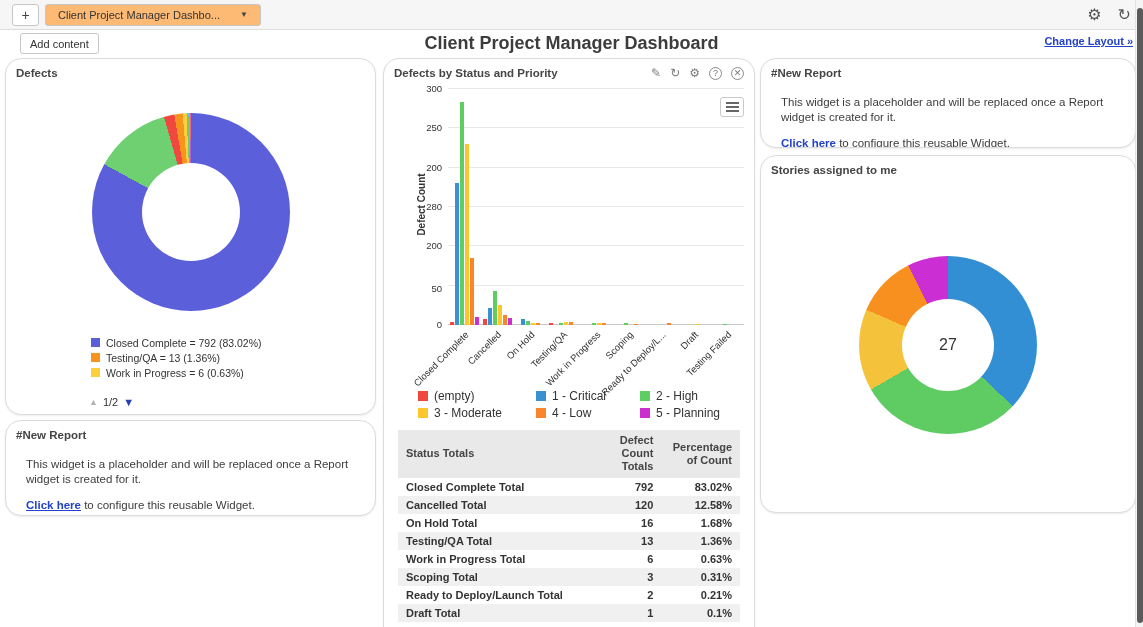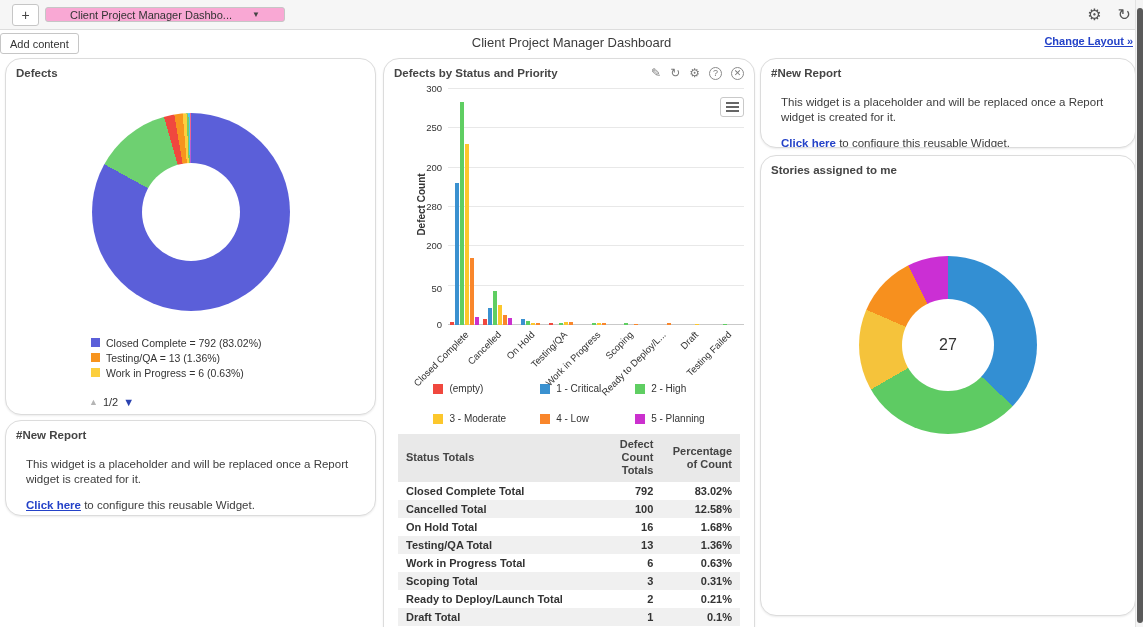--- a/index.html
+++ b/index.html
@@ -5,50 +5,50 @@
   html,body{margin:0;padding:0;background:#fff;}
   *{box-sizing:border-box;}
   .page{position:relative;width:1143px;height:627px;background:#fff;overflow:hidden;
         font-family:"Liberation Sans",sans-serif;color:#333;}
 
   
   .topbar{position:absolute;top:0;left:0;right:0;height:30px;background:#f6f6f6;
           border-bottom:1px solid #ddd;display:flex;align-items:center;padding:0 12px;}
   .btn-plus{width:27px;height:22px;background:#fff;border:1px solid #c6c6c6;border-radius:3px;
             font-size:14px;color:#444;display:flex;align-items:center;justify-content:center;margin-right:6px;cursor:pointer;}
-  .tab-pill{height:15px;background:#f9a8d4;border:1px solid #c6c6c6;border-radius:3px;display:flex;
-            align-items:center;padding:0 24px;font-size:11px;color:#333;cursor:pointer;}
+  .tab-pill{height:22px;background:#fdba74;border:1px solid #c6c6c6;border-radius:3px;display:flex;
+            align-items:center;padding:0 12px;font-size:11px;color:#333;cursor:pointer;}
   .tab-pill .caret{font-size:8px;color:#444;margin-left:20px;}
   .topbar-right{margin-left:auto;display:flex;align-items:center;gap:16px;color:#555;}
   .top-icon{font-size:16px;line-height:1;cursor:pointer;}
 
   
   .titlebar{position:absolute;top:31px;left:0;right:0;height:26px;background:#fff;}
-  .add-content{position:absolute;left:0;top:2px;height:21px;background:#fff;border:1px solid #c6c6c6;
+  .add-content{position:absolute;left:20px;top:2px;height:21px;background:#fff;border:1px solid #c6c6c6;
                border-radius:3px;font-size:11px;color:#333;padding:0 9px;cursor:pointer;
                font-family:"Liberation Sans",sans-serif;text-align:right;}
-  .page-title{text-align:center;font-size:13px;font-weight:400;color:#3c3c3c;line-height:24px;}
+  .page-title{text-align:center;font-size:18px;font-weight:700;color:#3c3c3c;line-height:24px;}
   .change-layout{position:absolute;right:10px;top:4px;font-size:11px;font-weight:700;
                  color:#2442C8;text-decoration:underline;cursor:pointer;}
 
   
   .widget{position:absolute;background:#fff;border:1px solid #dcdcdc;border-radius:16px;
           box-shadow:0 1px 2px rgba(0,0,0,0.08);overflow:hidden;}
   .widget-title{font-size:11.5px;font-weight:700;color:#454545;padding:8px 10px 2px;}
   .widget-head{display:flex;align-items:center;justify-content:space-between;padding-right:10px;}
   .head-icons{display:flex;align-items:center;gap:9px;color:#7a7a7a;padding-top:6px;}
   .hicon{font-size:12px;line-height:1;cursor:pointer;}
   .hicon-circ{width:13px;height:13px;border:1px solid #8a8a8a;border-radius:50%;font-size:9px;
               display:flex;align-items:center;justify-content:center;cursor:pointer;}
 
   #w-defects{left:5px;top:58px;width:371px;height:357px;}
   #w-newreport-left{left:5px;top:420px;width:371px;height:96px;}
   #w-status{left:383px;top:58px;width:372px;height:700px;}
   #w-newreport-right{left:760px;top:58px;width:376px;height:90px;}
-  #w-stories{left:760px;top:155px;width:376px;height:461px;}
+  #w-stories{left:760px;top:155px;width:376px;height:358px;}
 
   
   .donut{position:relative;border-radius:50%;}
   .donut .hole{position:absolute;background:#fff;border-radius:50%;display:flex;
                align-items:center;justify-content:center;}
   #defects-donut{width:198px;height:198px;margin:32px auto 0;}
   #defects-donut .hole{inset:50px;}
   #stories-donut{width:178px;height:178px;margin:78px auto 0;}
   #stories-donut .hole{inset:43px;font-size:16px;color:#333;}
 
@@ -78,22 +78,22 @@
   .ylabel{position:absolute;left:-58px;top:110px;transform:rotate(-90deg);transform-origin:center;
           font-size:10px;font-weight:700;color:#333;white-space:nowrap;}
   .menu-btn{position:absolute;right:0;top:8px;width:24px;height:20px;background:#fff;border:1px solid #c9c9c9;
             border-radius:3px;display:flex;flex-direction:column;justify-content:center;gap:2px;
             align-items:center;cursor:pointer;}
   .menu-btn i{display:block;width:13px;height:2px;background:#666;}
   #bar-xlabels{position:relative;height:52px;display:flex;}
   .xlab{flex:1;position:relative;}
   .xlab span{position:absolute;right:55%;top:4px;transform:rotate(-45deg);transform-origin:100% 0;
              font-size:9.5px;color:#333;white-space:nowrap;}
-  #bar-legend{display:grid;grid-template-columns:repeat(3,auto);gap:19px 34px;justify-content:center;
-              margin-top:6px;font-size:10px;color:#333;}
+  #bar-legend{display:grid;grid-template-columns:repeat(3,auto);gap:3px 34px;justify-content:center;
+              margin-top:12px;font-size:12px;color:#333;}
   .bl-item{display:flex;align-items:center;gap:6px;cursor:pointer;}
   .bl-swatch{width:10px;height:10px;flex:0 0 auto;}
 
   
   table.sn{width:calc(100% - 28px);margin:10px 14px 0;border-collapse:collapse;font-size:11px;color:#333;}
   table.sn th{background:#e9e9e9;font-weight:600;color:#444;padding:4px 8px;line-height:1.2;vertical-align:middle;}
   table.sn td{padding:2px 8px;line-height:14px;font-weight:600;}
   table.sn tbody tr:nth-child(even){background:#f0f0f0;}
   #status-totals-table th:nth-child(1),#status-totals-table td:nth-child(1){text-align:left;width:55%;}
   #status-totals-table th:nth-child(2),#status-totals-table td:nth-child(2){text-align:right;width:22%;}
@@ -343,21 +343,21 @@
           </tr>
         </thead>
         <tbody>
           <tr>
             <td>Closed Complete Total</td>
             <td>792</td>
             <td>83.02%</td>
           </tr>
           <tr>
             <td>Cancelled Total</td>
-            <td>100</td>
+            <td>120</td>
             <td>12.58%</td>
           </tr>
           <tr>
             <td>On Hold Total</td>
             <td>16</td>
             <td>1.68%</td>
           </tr>
           <tr>
             <td>Testing/QA Total</td>
             <td>13</td>

